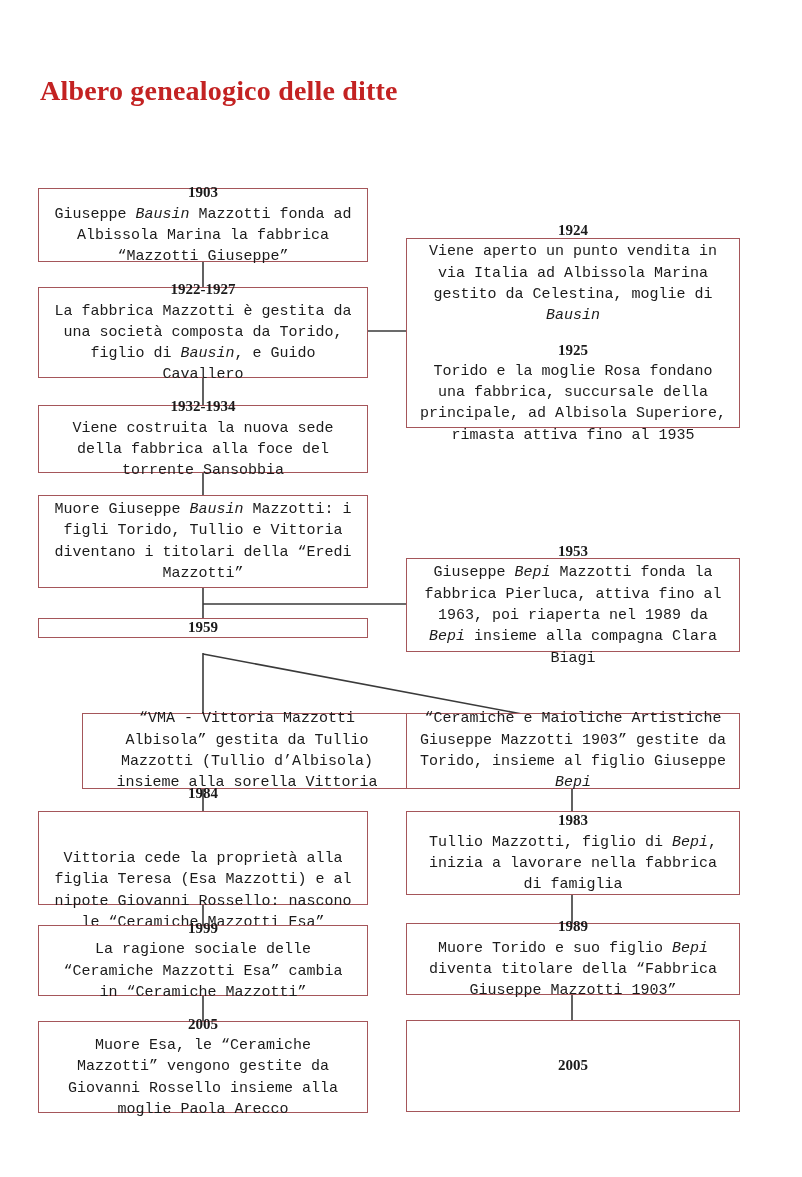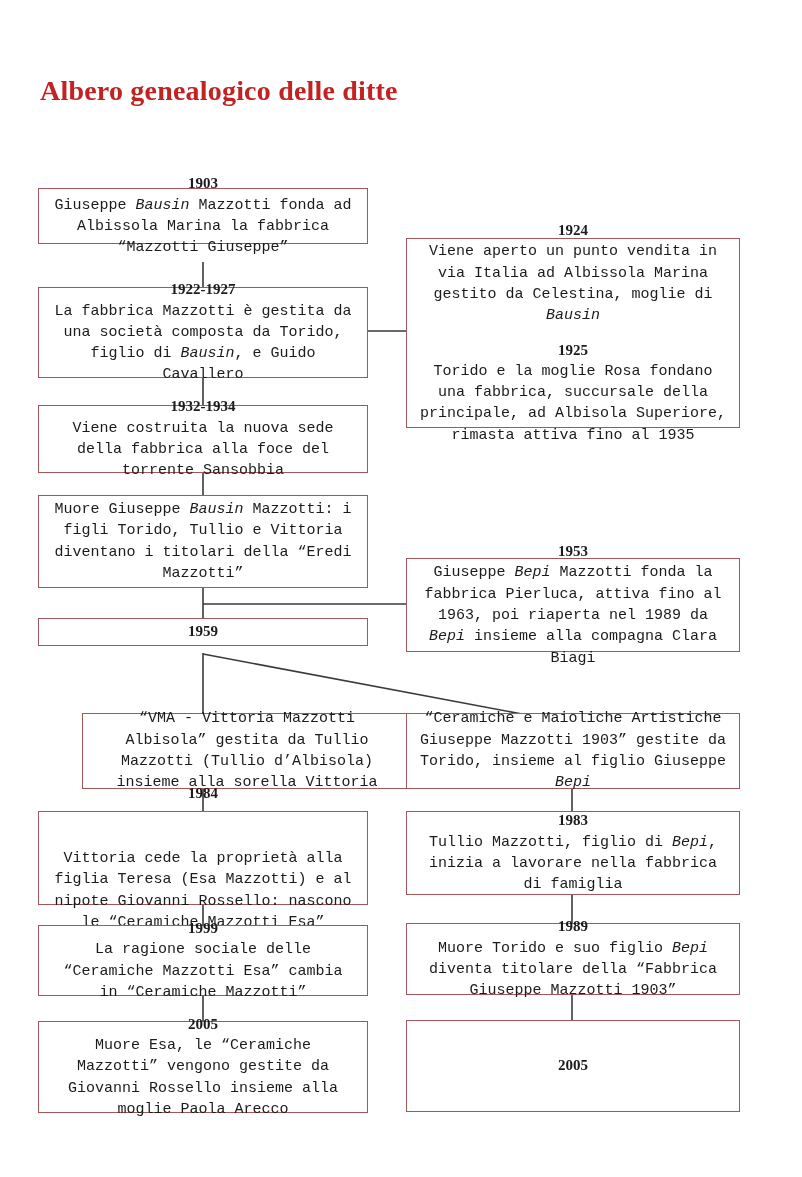--- a/index.html
+++ b/index.html
@@ -34,25 +34,25 @@
     text-align:center;
     padding:4px 12px;
     font-size:15px;line-height:1.42;
   }
   .box .year{font-weight:bold;}
   .box .body{margin:0;font-family:Liberation Mono, monospace;}
   .box .body em{font-style:italic;}
   .section + .section{margin-top:13px;}
   
   .col-l{left:38px;width:330px;}
-  #b1903{top:188px;height:56px;}
+  #b1903{top:188px;height:74px;}
   #b1922{top:287px;height:91px;}
   #b1932{top:405px;height:68px;}
   #b1944{top:495px;height:93px;}
-  #b1959{top:618px;height:28px;}
+  #b1959{top:618px;height:20px;}
   #bvma{top:713px;height:76px;margin-left:44px;}
   #b1984{top:811px;height:94px;gap:44px;}
   #b1999{top:925px;height:71px;}
   #b2005l{top:1021px;height:92px;}
   
   .col-r{left:406px;width:334px;}
   #b1924{top:238px;height:190px;}
   #b1953{top:558px;height:94px;}
   #bceramiche{top:713px;height:76px;}
   #b1983{top:811px;height:84px;}

